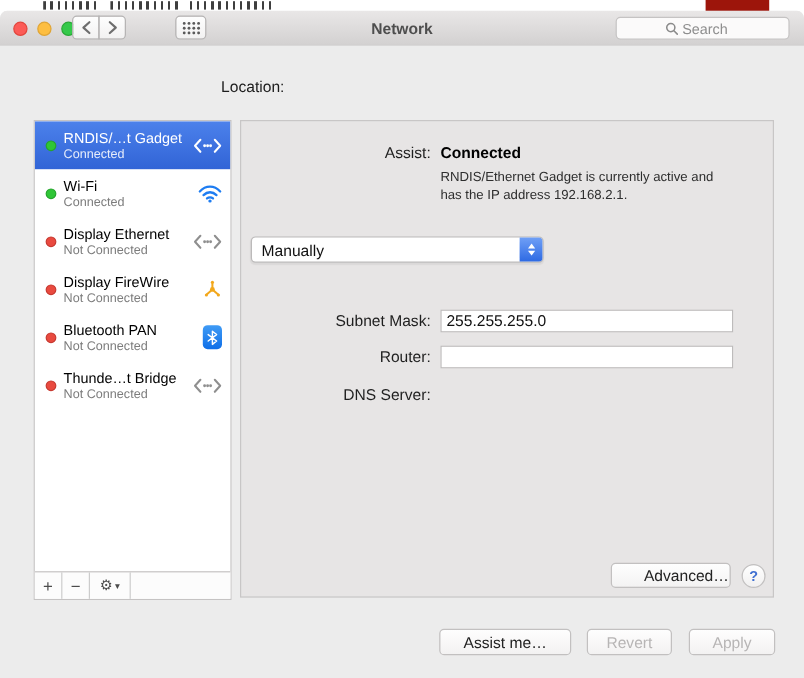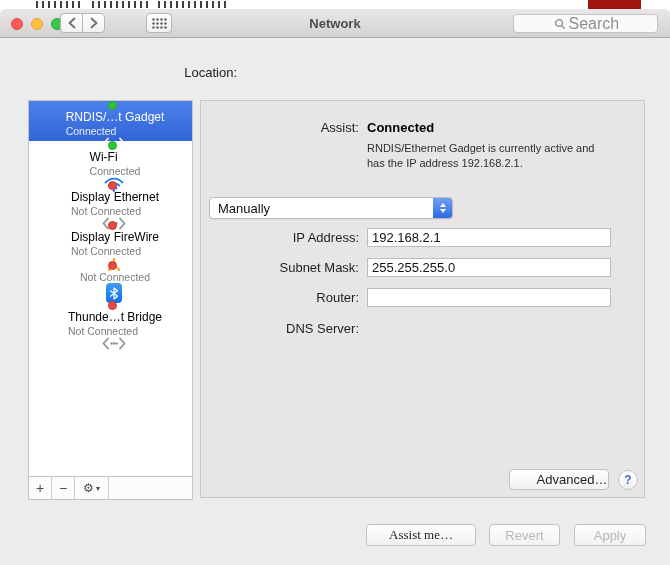--- a/index.html
+++ b/index.html
@@ -27,38 +27,38 @@
     border: 1px solid #b6b4b4; display: flex; align-items: center; justify-content: center; padding: 0; }
   .nav-group .tb-btn:first-child { border-radius: 4px 0 0 4px; }
   .nav-group .tb-btn:last-child { border-radius: 0 4px 4px 0; margin-left: -1px; }
   .showall-btn { position: absolute; left: 146px; top: 4px; width: 26px; border-radius: 4px; }
 
   .win-title { position: absolute; left: 0; right: 0; top: 0; line-height: 29px; text-align: center;
     font-size: 13px; font-weight: bold; color: #4e4e4e; pointer-events: none; }
 
   .search-field { position: absolute; right: 12px; top: 5px; width: 145px; height: 19px; border-radius: 4px;
     background: #fbfafa; border: 1px solid #c5c3c3; display: flex; align-items: center; justify-content: center; }
-  .search-field input { border: none; outline: none; background: transparent; width: 52px; font-size: 16px;
+  .search-field input { border: none; outline: none; background: transparent; width: 52px; font-size: 12px;
     font-family: inherit; color: #333; padding-left: 3px; }
   .search-field input::placeholder { color: #8e8e8e; }
 
   .loc-label { position: absolute; left: 87px; top: 56px; width: 150px; text-align: right; font-size: 13px; color: #1c1c1c; }
 
   .popup { display: flex; align-items: stretch; background: #fff; border: 1px solid #bcbaba; border-radius: 4px; height: 22px;
     box-shadow: 0 1px 1px rgba(0,0,0,.06); }
   .popup-value { flex: 1; font-size: 13px; color: #111; padding-left: 8px; display: flex; align-items: center; }
   .popup-cap { width: 19px; border-radius: 0 3px 3px 0; background: linear-gradient(#6f9ff6, #2e6ae3);
     display: flex; flex-direction: column; align-items: center; justify-content: center; gap: 2px; }
   .arr-up { width: 0; height: 0; border-left: 3.5px solid transparent; border-right: 3.5px solid transparent; border-bottom: 4px solid #fff; }
   .arr-down { width: 0; height: 0; border-left: 3.5px solid transparent; border-right: 3.5px solid transparent; border-top: 4px solid #fff; }
   .loc-popup { position: absolute; left: 245px; top: 51px; width: 256px; margin-top: 45px; }
 
   .sidebar { position: absolute; left: 28px; top: 91px; width: 165px; height: 400px; background: #fff; border: 1px solid #c5c3c3; }
   .sb-list { position: absolute; left: 0; top: 0; right: 0; bottom: 23px; overflow: hidden; }
-  .sb-row { height: 40px; display: flex; align-items: center; padding-left: 9px; cursor: default; flex-direction: column; }
+  .sb-row { height: 40px; display: flex; align-items: center; padding-left: 9px; cursor: default; }
   .sb-row.selected { background: linear-gradient(#4c81eb, #3164d6); }
   .dot { width: 9px; height: 9px; border-radius: 50%; flex-shrink: 0; margin-right: 6px; }
   .dot.green { background: #2fc636; border: 1px solid #25a52c; }
   .dot.red { background: #e94a3f; border: 1px solid #c73a31; }
   .sb-text { flex: 1; min-width: 0; }
   .sb-name { font-size: 12px; color: #000; white-space: nowrap; }
   .sb-status { font-size: 10.5px; color: #7c7c7c; margin-top: 1px; }
   .selected .sb-name { color: #fff; }
   .selected .sb-status { color: #e6ecfa; }
   .sb-icon { margin-left: 4px; margin-right: 7px; color: #8f8f8f; display: flex; align-items: center; flex-shrink: 0; }
@@ -86,21 +86,21 @@
 
   .mac-btn { appearance: none; background: linear-gradient(#fefefe, #f3f2f2); border: 1px solid #c2c0c0; border-radius: 4px;
     font-size: 13px; color: #222; font-family: inherit; display: flex; align-items: center; justify-content: center; padding: 0 10px; }
   .mac-btn.disabled { color: #b7b5b5; text-align: right; }
   .advanced-btn { position: absolute; right: 35px; bottom: 7px; width: 100px; height: 21px; padding-left: 36px; }
   .help-btn { position: absolute; right: 6px; bottom: 7px; width: 20px; height: 20px; border-radius: 50%;
     background: linear-gradient(#fff, #f1f0f0); border: 1px solid #c2c0c0; font-size: 12px; font-weight: bold; color: #3f6fd1;
     display: flex; align-items: center; justify-content: center; appearance: none; font-family: inherit; padding: 0; }
 
   .footer-btn { position: absolute; top: 515px; height: 22px; }
-  .assist { left: 366px; width: 110px; font-family: Liberation Serif, serif; }
+  .assist { left: 366px; width: 110px; }
   .revert { left: 489px; width: 71px; }
   .apply { left: 574px; width: 72px; }
 </style>
 </head>
 <body>
 
 <div class="artifact-strip">
   <span class="art-marks" style="left:36px;width:48px"></span>
   <span class="art-marks" style="left:92px;width:58px"></span>
   <span class="art-marks" style="left:158px;width:70px"></span>
@@ -230,20 +230,21 @@
               <circle cx="8" cy="2.2" r="1.3" fill="currentColor"></circle>
               <circle cx="3" cy="12.8" r="1.3" fill="currentColor"></circle>
               <circle cx="13" cy="12.8" r="1.3" fill="currentColor"></circle>
             </svg>
         </span>
       </div>
 
       <div class="sb-row">
         <span class="dot red"></span>
         <div class="sb-text">
+          <div class="sb-name">Bluetooth PAN</div>
           <div class="sb-status">Not Connected</div>
         </div>
         <span class="sb-icon">
           <span class="bt-badge">
               <svg width="10" height="13" viewBox="0 0 10 13">
                 <path d="M1.5 3.8 L8.5 9.2 L5 12 L5 1 L8.5 3.8 L1.5 9.2" fill="none" stroke="#fff" stroke-width="1.2" stroke-linejoin="round" stroke-linecap="round"></path>
               </svg>
             </span>
         </span>
       </div>
@@ -288,24 +289,20 @@
     <div class="prow" style="top:96px">
       <div class="popup ppopup">
         <span class="popup-value">Manually</span>
         <span class="popup-cap">
             <span class="arr-up"></span>
             <span class="arr-down"></span>
           </span>
       </div>
     </div>
 
-    <div class="prow" style="top:127px">
-      <span class="plabel">IP Address:</span>
-      <input class="pfield" value="192.168.2.1" style="">
-    </div>
 
     <div class="prow" style="top:157px">
       <span class="plabel">Subnet Mask:</span>
       <input class="pfield" value="255.255.255.0" style="">
     </div>
 
     <div class="prow" style="top:187px">
       <span class="plabel">Router:</span>
       <input class="pfield" value="" style="">
     </div>

